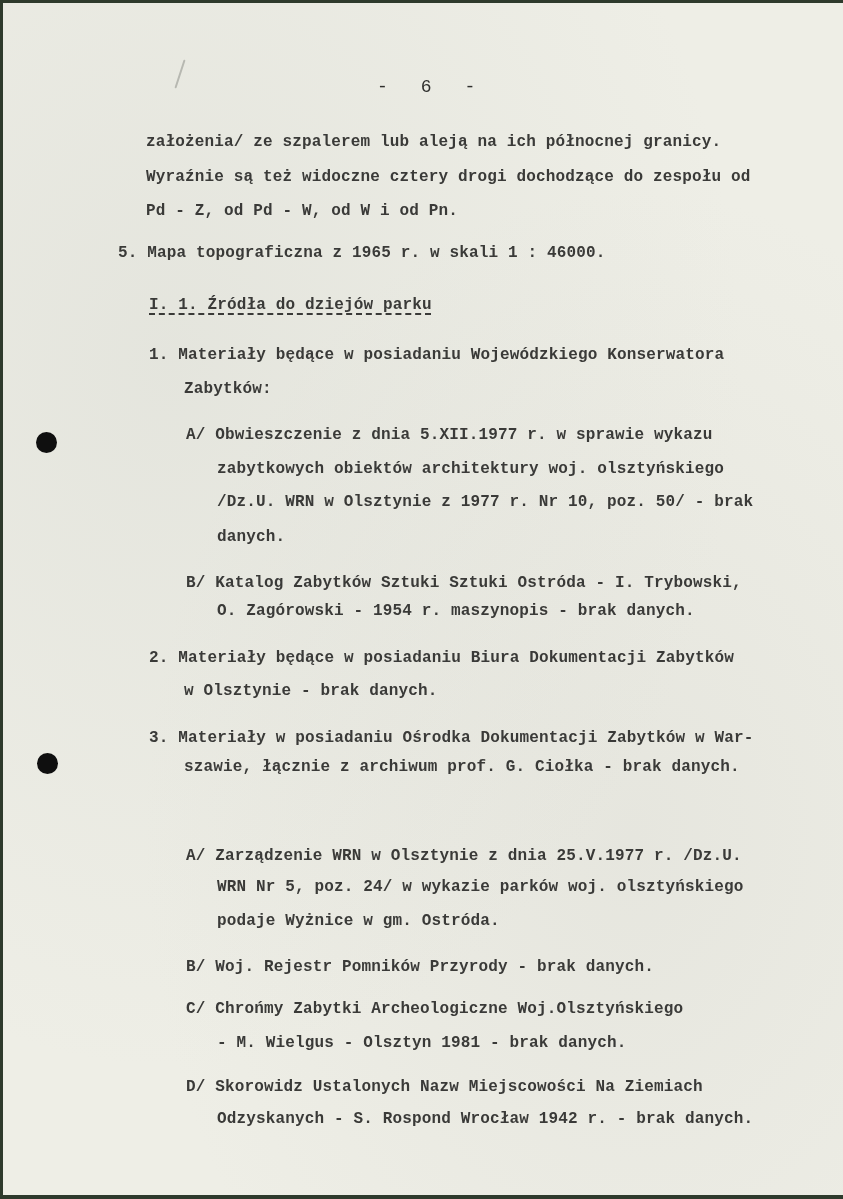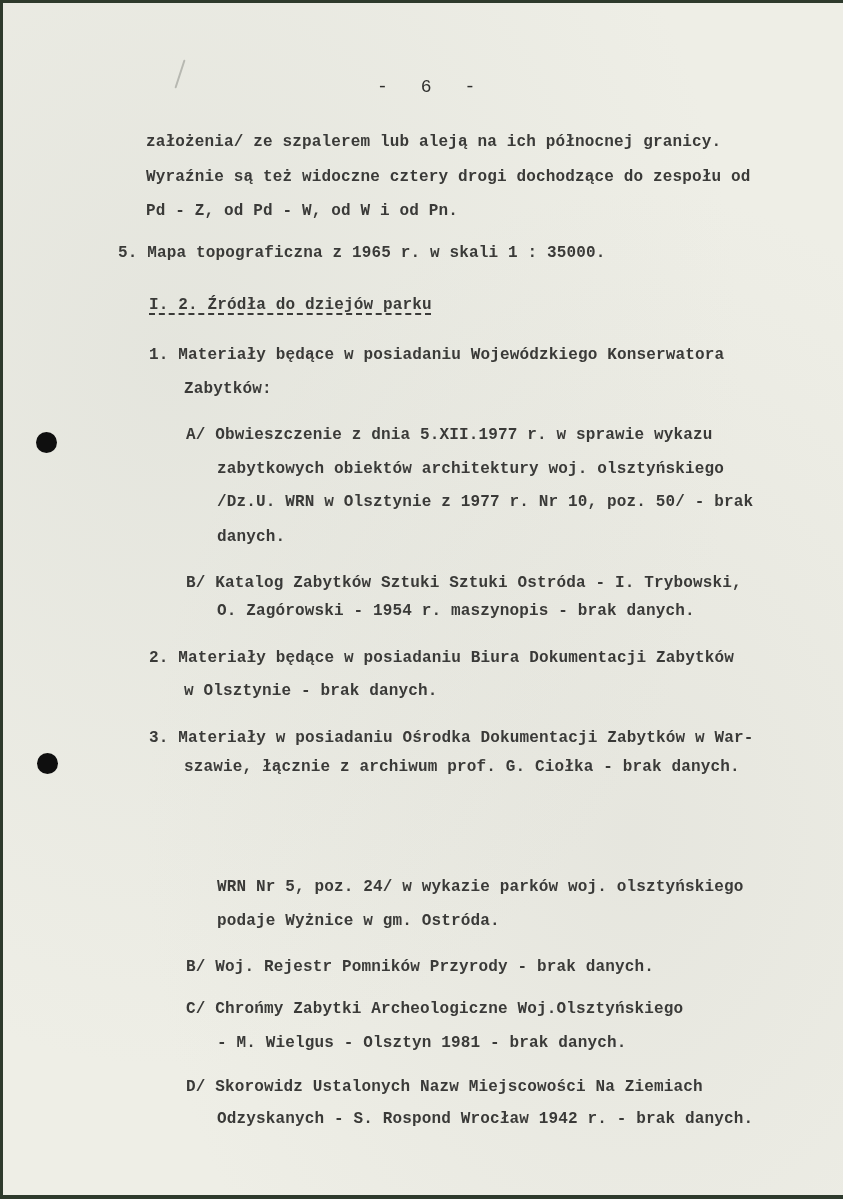--- a/index.html
+++ b/index.html
@@ -35,42 +35,43 @@
   <div class="mark" style="left:176px;top:56px;"></div>
 
   <div class="hole" style="left:33px;top:429px;"></div>
   <div class="hole" style="left:34px;top:750px;"></div>
 
   <div class="line pagenum" style="left:374px;top:74px;">-   6   -</div>
 
   <div class="line" style="left:143px;top:130px;">założenia/ ze szpalerem lub aleją na ich północnej granicy.</div>
   <div class="line" style="left:143px;top:199px;">Pd - Z, od Pd - W, od W i od Pn.</div>
   <div class="line" style="left:143px;top:165px;">Wyraźnie są też widoczne cztery drogi dochodzące do zespołu od</div>
-  <div class="line" style="left:115px;top:241px;">5. Mapa topograficzna z 1965 r. w skali 1 : 35000.</div>
+  <div class="line" style="left:115px;top:241px;">5. Mapa topograficzna z 1965 r. w skali 1 : 46000.</div>
 
-  <div class="line heading" style="left:146px;top:293px;">I. 2. Źródła do dziejów parku</div>
+  <div class="line heading" style="left:146px;top:293px;">I. 1. Źródła do dziejów parku</div>
 
   <div class="line" style="left:146px;top:343px;">1. Materiały będące w posiadaniu Wojewódzkiego Konserwatora</div>
   <div class="line" style="left:181px;top:377px;">Zabytków:</div>
 
   <div class="line" style="left:183px;top:423px;">A/ Obwieszczenie z dnia 5.XII.1977 r. w sprawie wykazu</div>
   <div class="line" style="left:214px;top:457px;">zabytkowych obiektów architektury woj. olsztyńskiego</div>
   <div class="line" style="left:214px;top:490px;">/Dz.U. WRN w Olsztynie z 1977 r. Nr 10, poz. 50/ - brak</div>
   <div class="line" style="left:214px;top:525px;">danych.</div>
 
   <div class="line" style="left:183px;top:571px;">B/ Katalog Zabytków Sztuki Sztuki Ostróda - I. Trybowski,</div>
   <div class="line" style="left:214px;top:599px;">O. Zagórowski - 1954 r. maszynopis - brak danych.</div>
 
   <div class="line" style="left:146px;top:646px;">2. Materiały będące w posiadaniu Biura Dokumentacji Zabytków</div>
   <div class="line" style="left:181px;top:679px;">w Olsztynie - brak danych.</div>
 
   <div class="line" style="left:146px;top:726px;">3. Materiały w posiadaniu Ośrodka Dokumentacji Zabytków w War-</div>
   <div class="line" style="left:181px;top:755px;">szawie, łącznie z archiwum prof. G. Ciołka - brak danych.</div>
 
 
+  <div class="line" style="left:183px;top:844px;">A/ Zarządzenie WRN w Olsztynie z dnia 25.V.1977 r. /Dz.U.</div>
   <div class="line" style="left:214px;top:875px;">WRN Nr 5, poz. 24/ w wykazie parków woj. olsztyńskiego</div>
   <div class="line" style="left:183px;top:955px;">B/ Woj. Rejestr Pomników Przyrody - brak danych.</div>
 
   <div class="line" style="left:214px;top:909px;">podaje Wyżnice w gm. Ostróda.</div>
 
   <div class="line" style="left:183px;top:997px;">C/ Chrońmy Zabytki Archeologiczne Woj.Olsztyńskiego</div>
   <div class="line" style="left:214px;top:1031px;">- M. Wielgus - Olsztyn 1981 - brak danych.</div>
 
   <div class="line" style="left:183px;top:1075px;">D/ Skorowidz Ustalonych Nazw Miejscowości Na Ziemiach</div>
   <div class="line" style="left:214px;top:1107px;">Odzyskanych - S. Rospond Wrocław 1942 r. - brak danych.</div>

